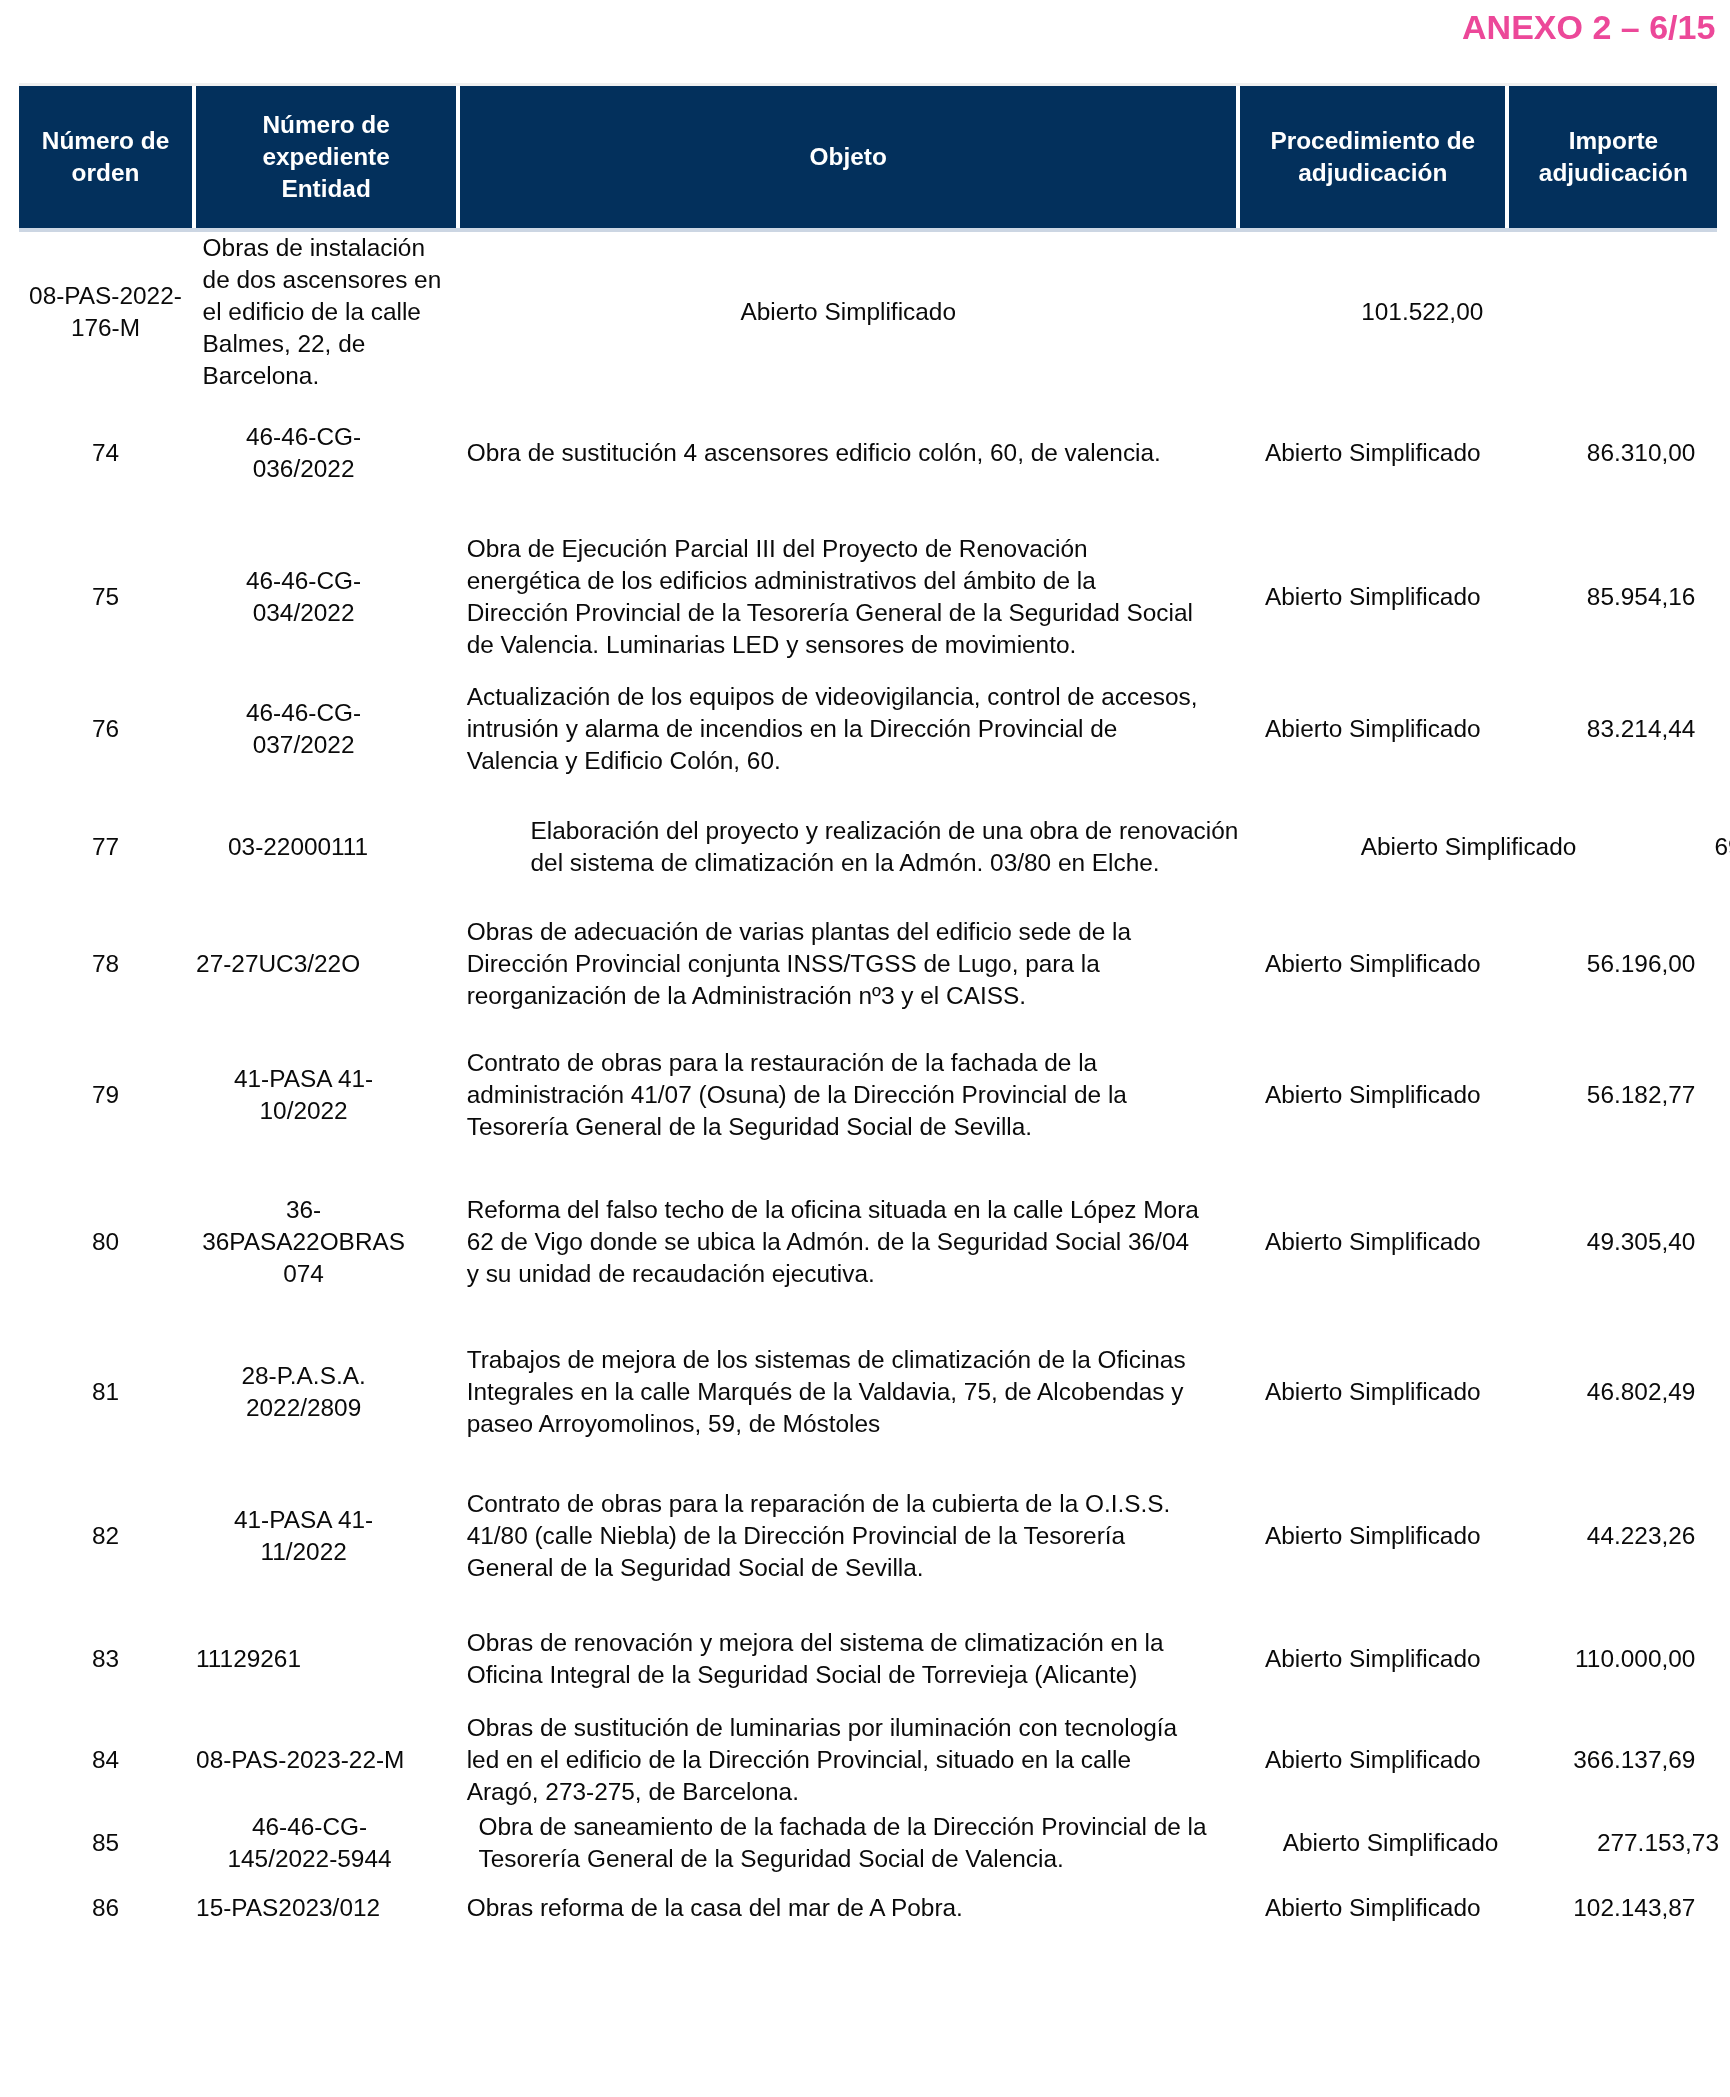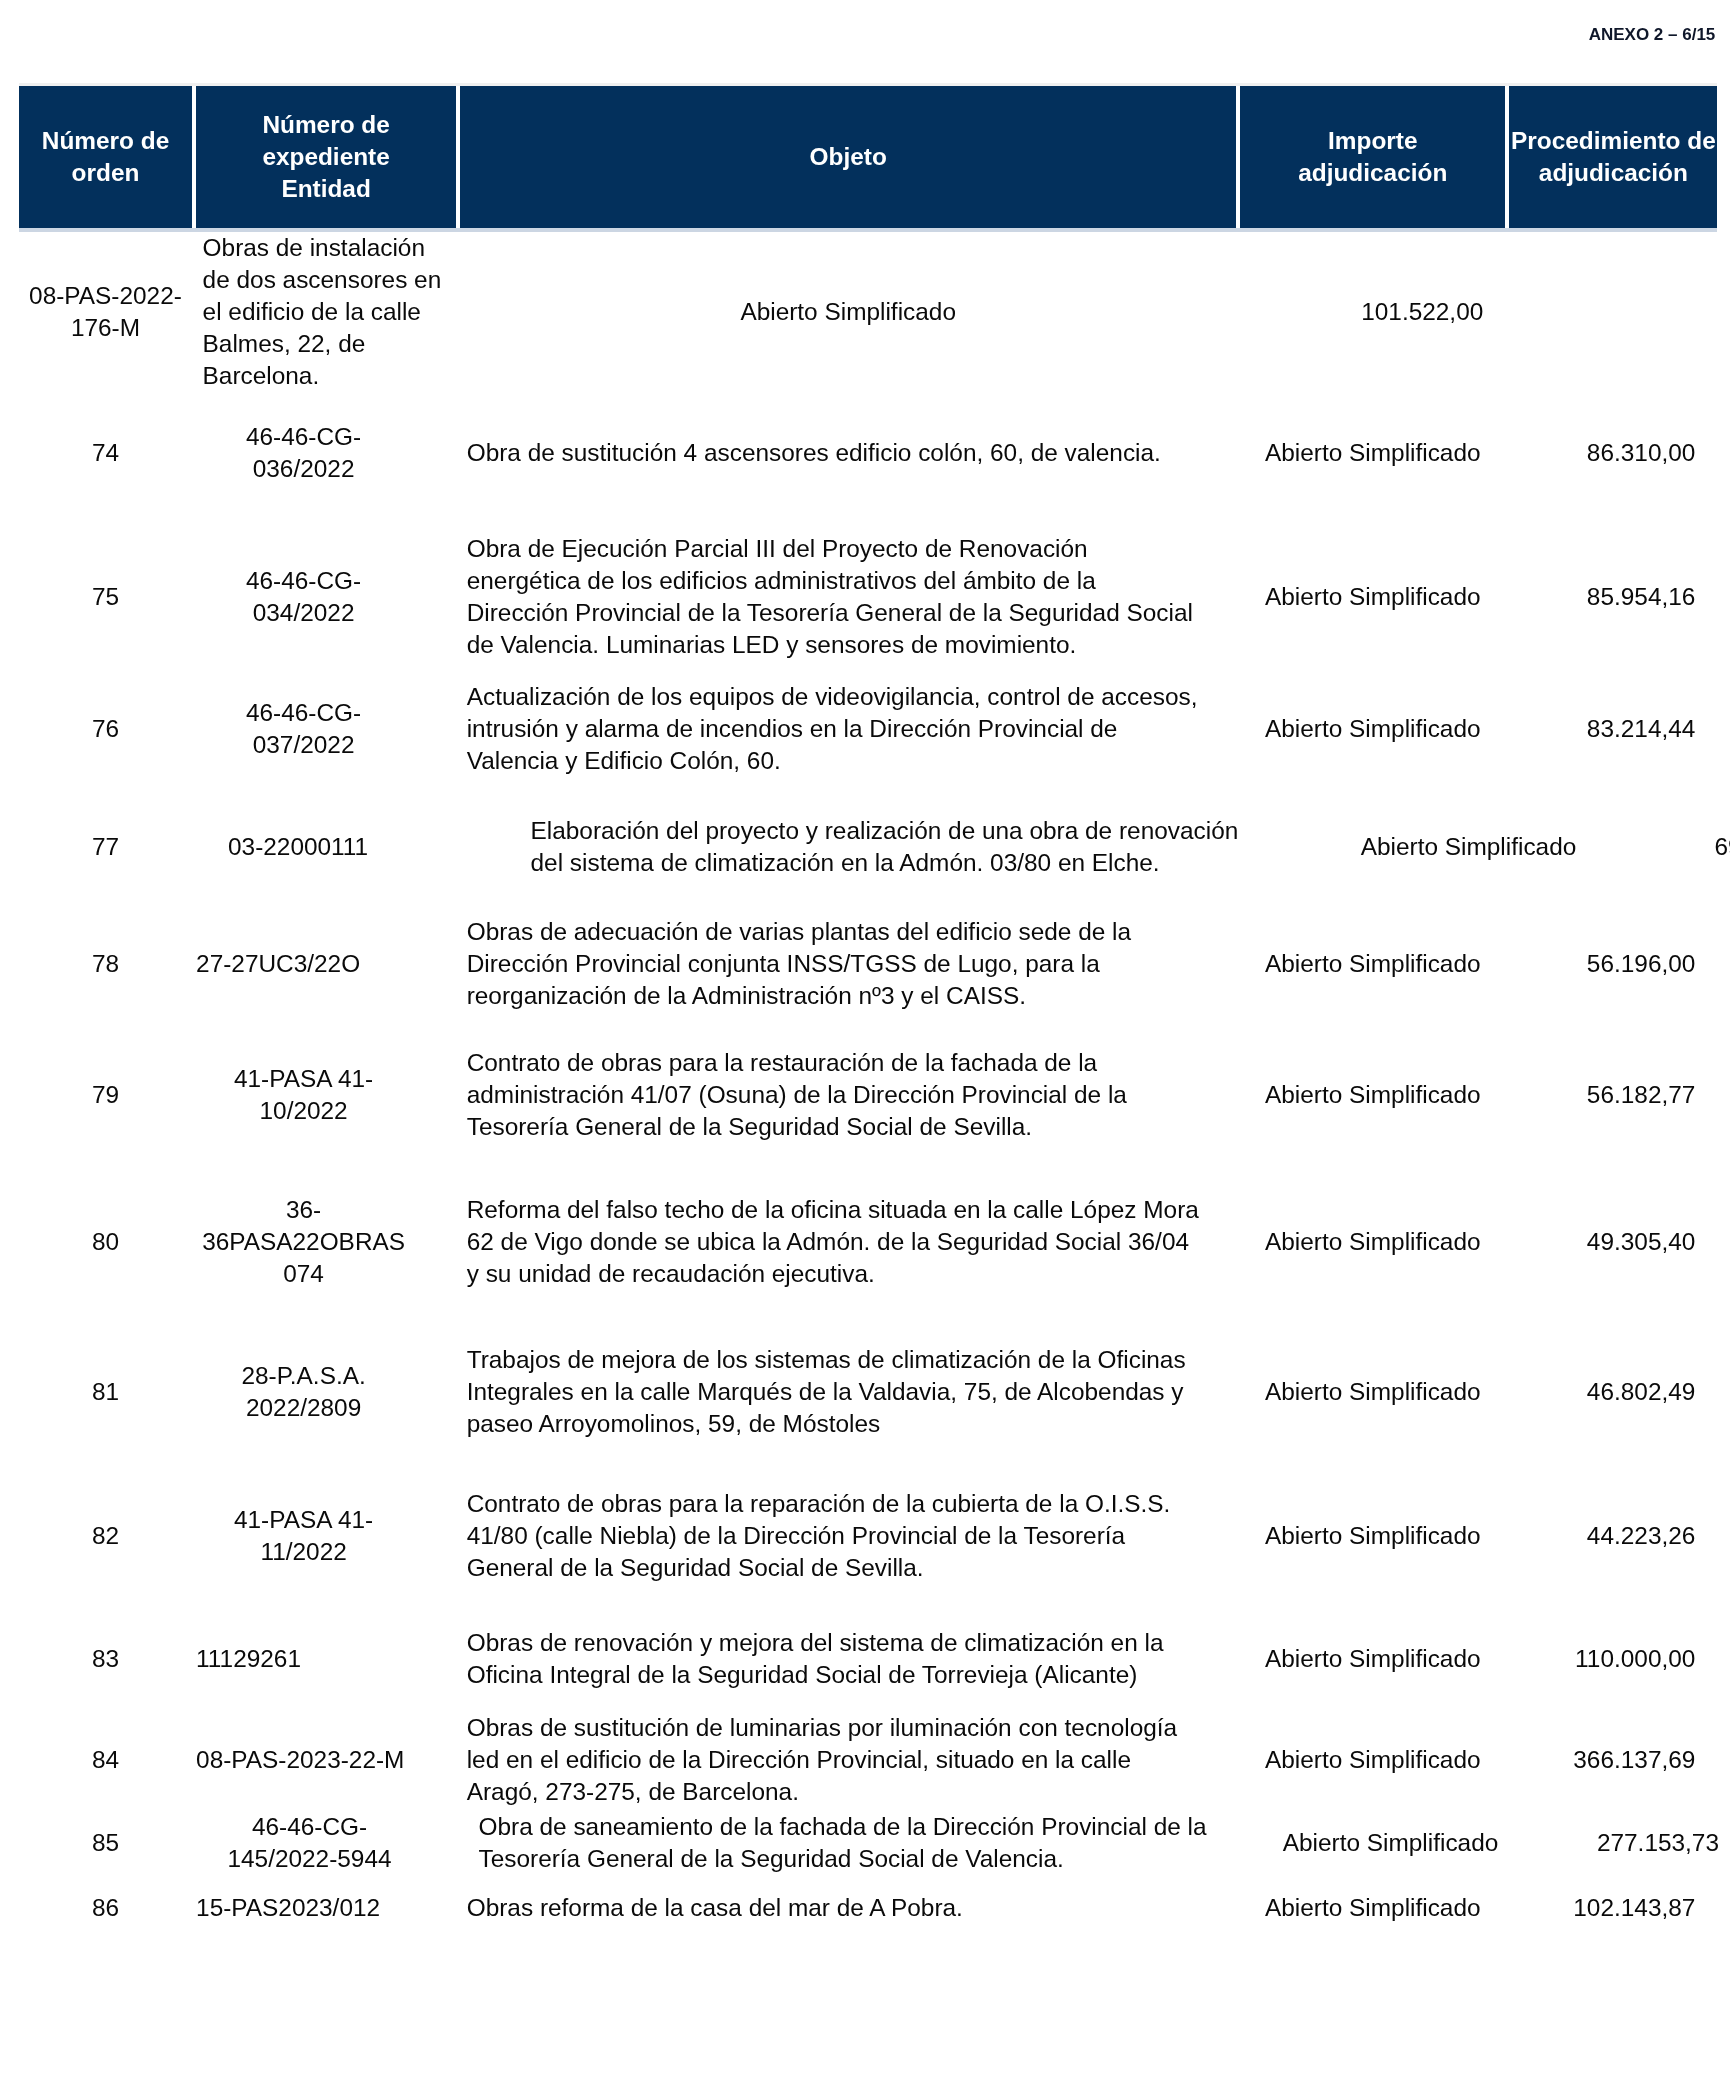--- a/index.html
+++ b/index.html
@@ -13,26 +13,25 @@
     height: 2097px;
     background: #ffffff;
     font-family: "Liberation Sans", "DejaVu Sans", sans-serif;
     color: #0a0a0a;
     overflow: hidden;
   }
   .anexo-title {
     position: absolute;
     top: 9.8px;
     right: 14.7px;
-    font-size: 17px;
+    font-size: 34px;
     font-weight: bold;
-    color: #0f172a;
+    color: #ec4899;
     line-height: 34px;
     white-space: nowrap;
-    margin-top: 8px;
   }
   .table {
     position: absolute;
     left: 19px;
     top: 83px;
     width: 1698px;
   }
   .thead, .tr {
     display: grid;
     grid-template-columns: 173px 260px 776px 265px 208px;
@@ -89,24 +88,24 @@
       <div class="th">
         <span class="hlabel">Número de orden</span>
       </div>
       <div class="th">
         <span class="hlabel">Número de expediente Entidad</span>
       </div>
       <div class="th objeto-h">
         <span class="hlabel">Objeto</span>
       </div>
       <div class="th">
+        <span class="hlabel">Procedimiento de adjudicación</span>
+      </div>
+      <div class="th">
         <span class="hlabel">Importe adjudicación</span>
-      </div>
-      <div class="th">
-        <span class="hlabel">Procedimiento de adjudicación</span>
       </div>
     </div>
 
     <div class="tbody" id="tbody">
         <div class="tr" style="height: 147px;">
     <div class="td exp">
       <span class="cell-text v-exp">08-PAS-2022-176-M</span>
     </div>
     <div class="td objeto">
       <span class="cell-text v-objeto">Obras de instalación de dos ascensores en el edificio de la calle Balmes, 22, de Barcelona.</span>

